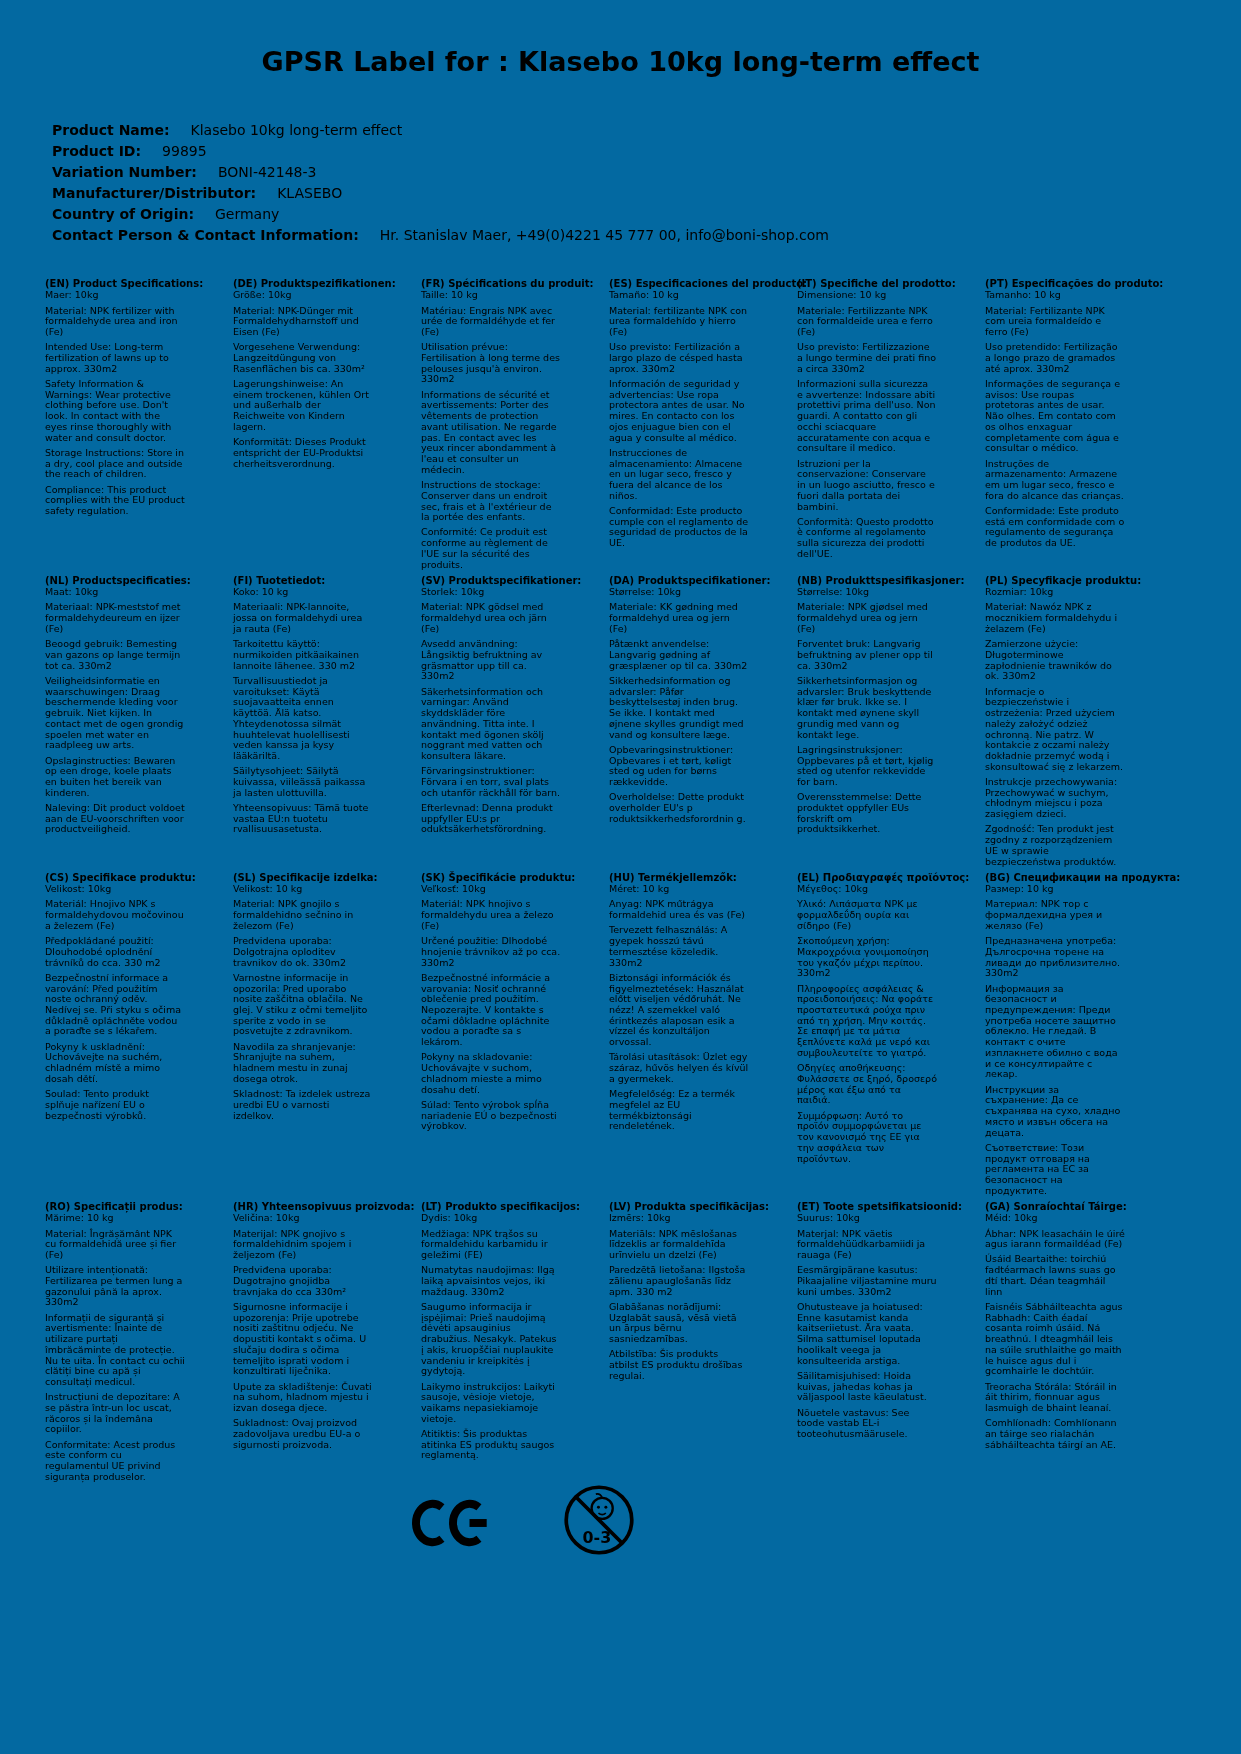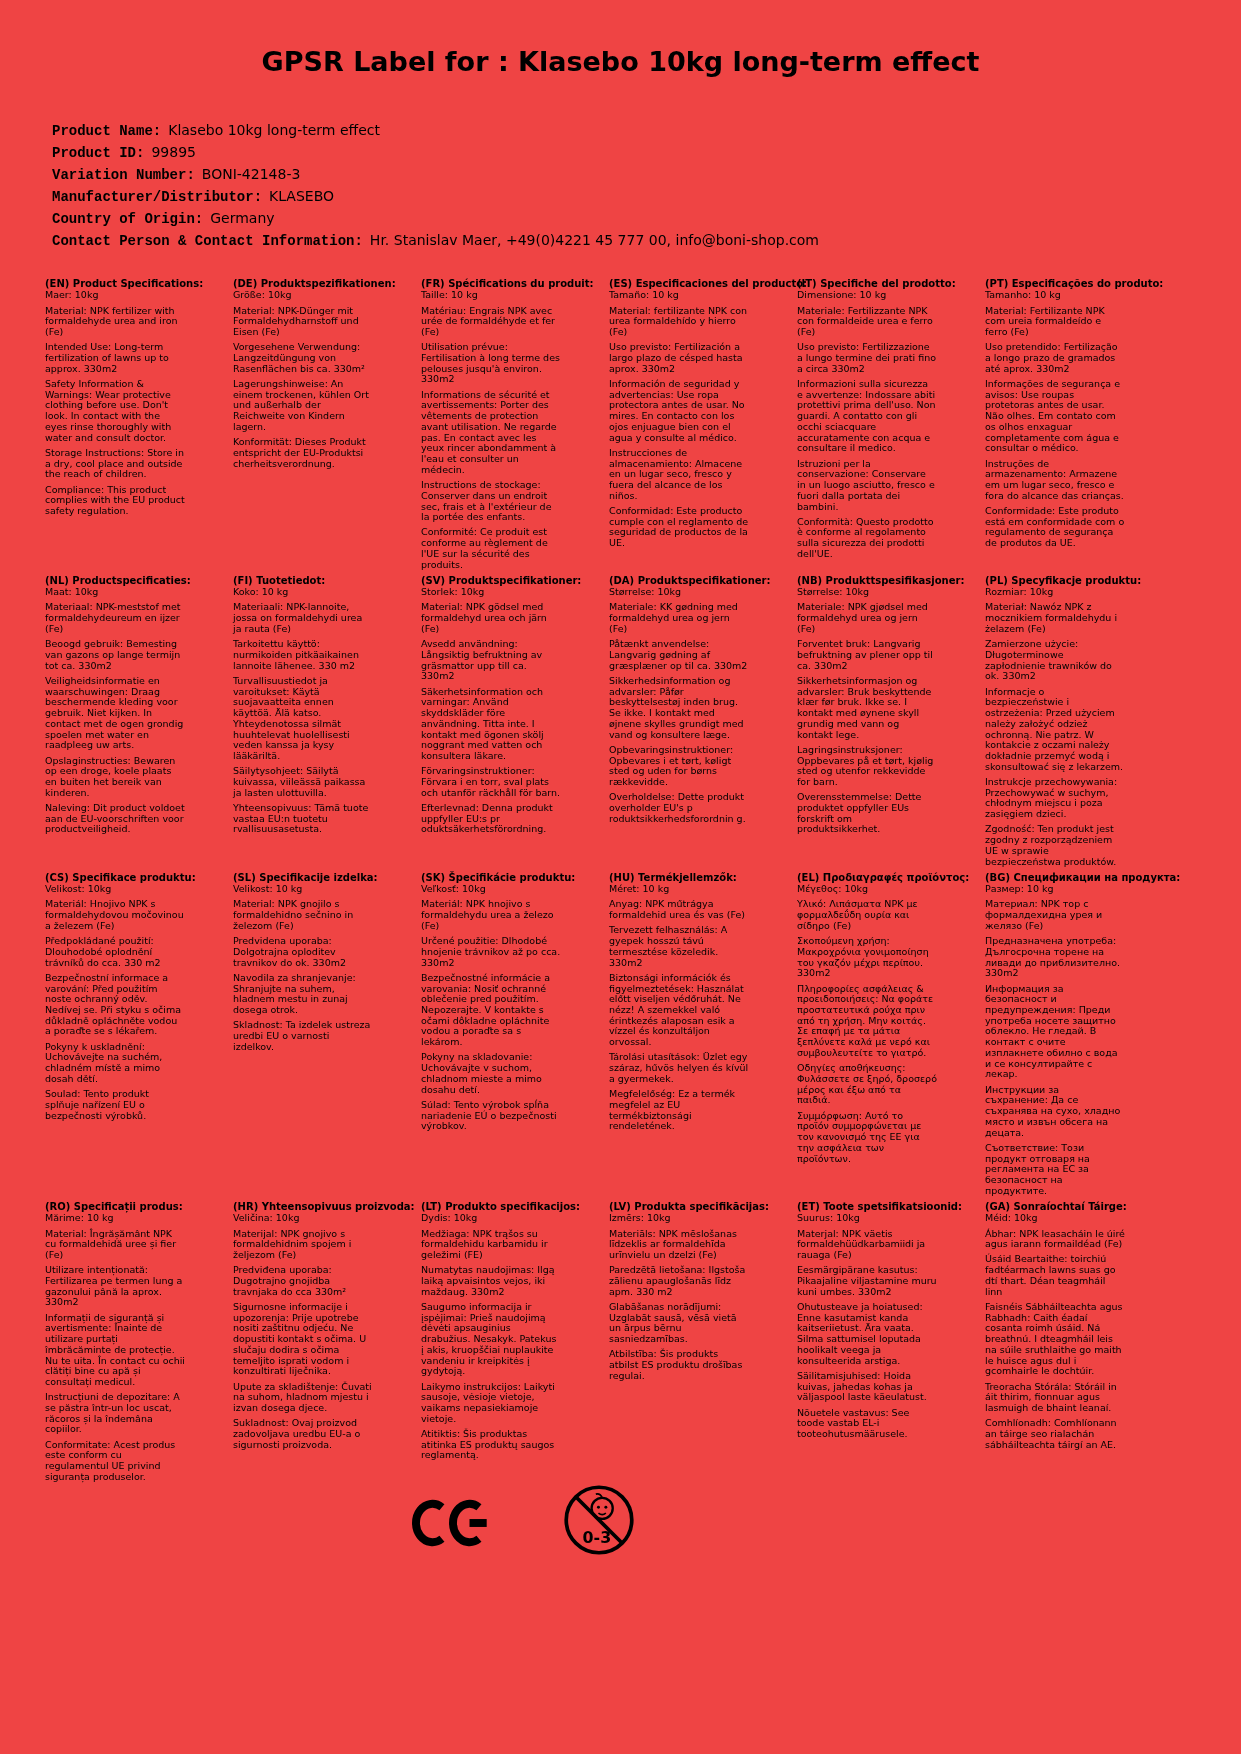--- a/index.html
+++ b/index.html
@@ -1,34 +1,34 @@
 <!DOCTYPE html>
 <html><head>
 <meta charset="utf-8">
 <style>
   html,body{margin:0;padding:0;background:#ffffff;}
   .page{
     position:relative;
     width:1241px;height:1754px;
-    background:#ef4444;
+    background:#0369a1;
     font-family:"DejaVu Sans","Liberation Sans",sans-serif;
     color:#111;
     overflow:hidden;
   }
   .title{
     position:absolute;top:46px;left:0;right:0;
     margin:0;text-align:center;
     font-size:27px;font-weight:bold;color:#000;
   }
   .product-info{
     position:absolute;top:120px;left:52px;right:40px;
     font-size:14px;line-height:21px;color:#000;
   }
   .info-row{white-space:nowrap;}
-  .info-label{font-weight:bold;padding-right:7px;font-family:Liberation Mono, monospace;}
+  .info-label{font-weight:bold;padding-right:21px;}
   .info-value{font-weight:normal;}
   .spec-grid{
     position:absolute;top:278px;left:45px;
     width:1130px;
     display:grid;
     grid-template-columns:repeat(6,140px);
     column-gap:48px;
     grid-template-rows:minmax(278px,auto) minmax(270px,auto) minmax(292px,auto) auto;
     align-items:start;
   }
@@ -177,20 +177,21 @@
         <p class="spec-par">Předpokládané použití: Dlouhodobé oplodnění trávníků do cca. 330 m2</p>
         <p class="spec-par">Bezpečnostní informace a varování: Před použitím noste ochranný oděv. Nedívej se. Při styku s očima důkladně opláchněte vodou a poraďte se s lékařem.</p>
         <p class="spec-par">Pokyny k uskladnění: Uchovávejte na suchém, chladném místě a mimo dosah dětí.</p>
         <p class="spec-par">Soulad: Tento produkt splňuje nařízení EU o bezpečnosti výrobků.</p>
       </div>
       <div class="spec-block">
         <div class="spec-header">(SL) Specifikacije izdelka:</div>
         <p class="spec-par">Velikost: 10 kg</p>
         <p class="spec-par">Material: NPK gnojilo s formaldehidno sečnino in železom (Fe)</p>
         <p class="spec-par">Predvidena uporaba: Dolgotrajna oploditev travnikov do ok. 330m2</p>
+        <p class="spec-par">Varnostne informacije in opozorila: Pred uporabo nosite zaščitna oblačila. Ne glej. V stiku z očmi temeljito sperite z vodo in se posvetujte z zdravnikom.</p>
         <p class="spec-par">Navodila za shranjevanje: Shranjujte na suhem, hladnem mestu in zunaj dosega otrok.</p>
         <p class="spec-par">Skladnost: Ta izdelek ustreza uredbi EU o varnosti izdelkov.</p>
       </div>
       <div class="spec-block">
         <div class="spec-header">(SK) Špecifikácie produktu:</div>
         <p class="spec-par">Veľkosť: 10kg</p>
         <p class="spec-par">Materiál: NPK hnojivo s formaldehydu urea a železo (Fe)</p>
         <p class="spec-par">Určené použitie: Dlhodobé hnojenie trávnikov až po cca. 330m2</p>
         <p class="spec-par">Bezpečnostné informácie a varovania: Nosiť ochranné oblečenie pred použitím. Nepozerajte. V kontakte s očami dôkladne opláchnite vodou a poraďte sa s lekárom.</p>
         <p class="spec-par">Pokyny na skladovanie: Uchovávajte v suchom, chladnom mieste a mimo dosahu detí.</p>

